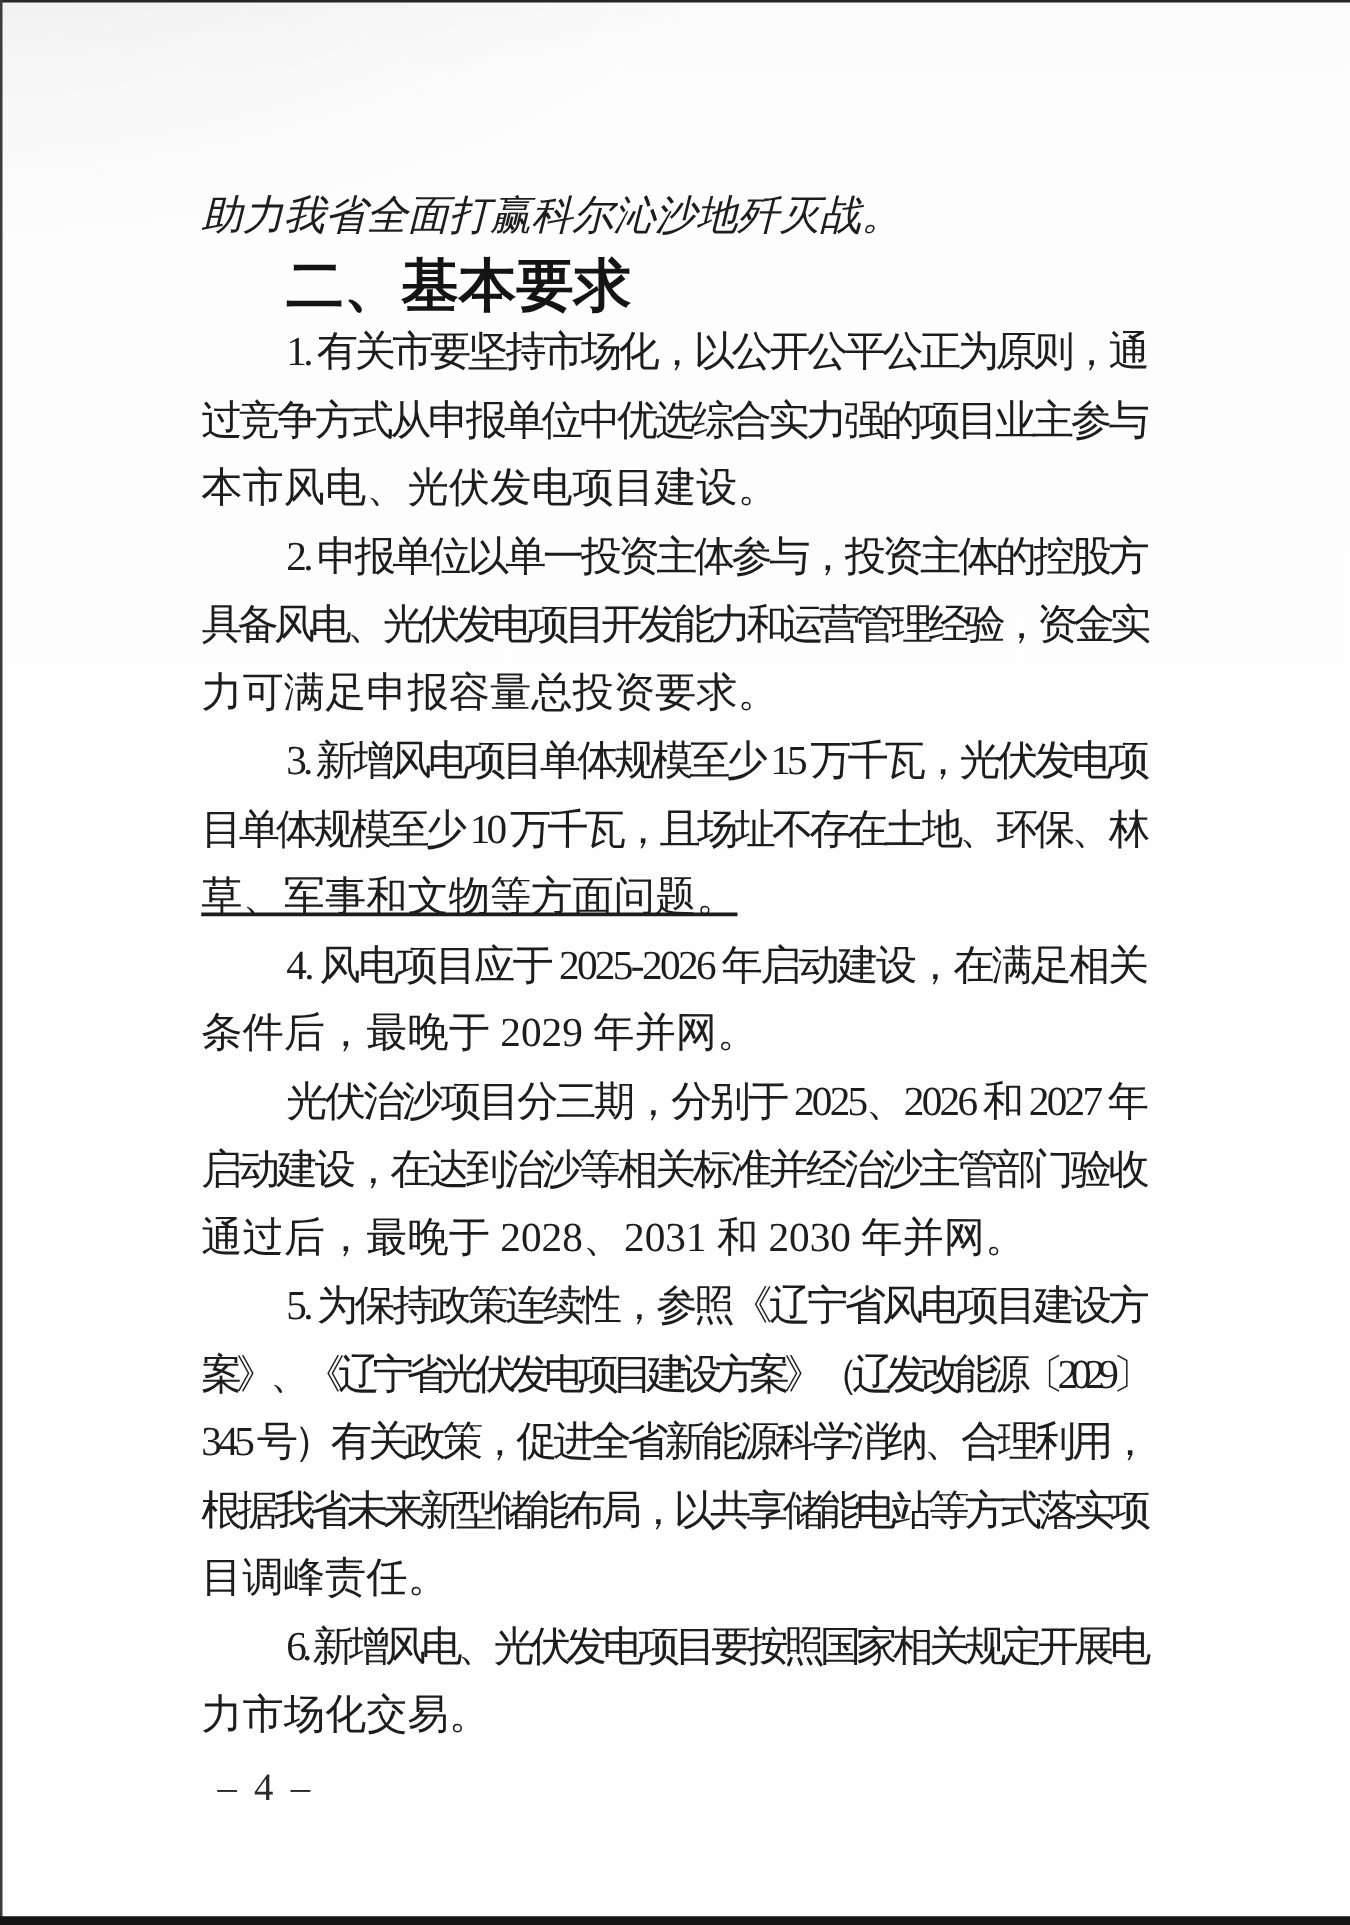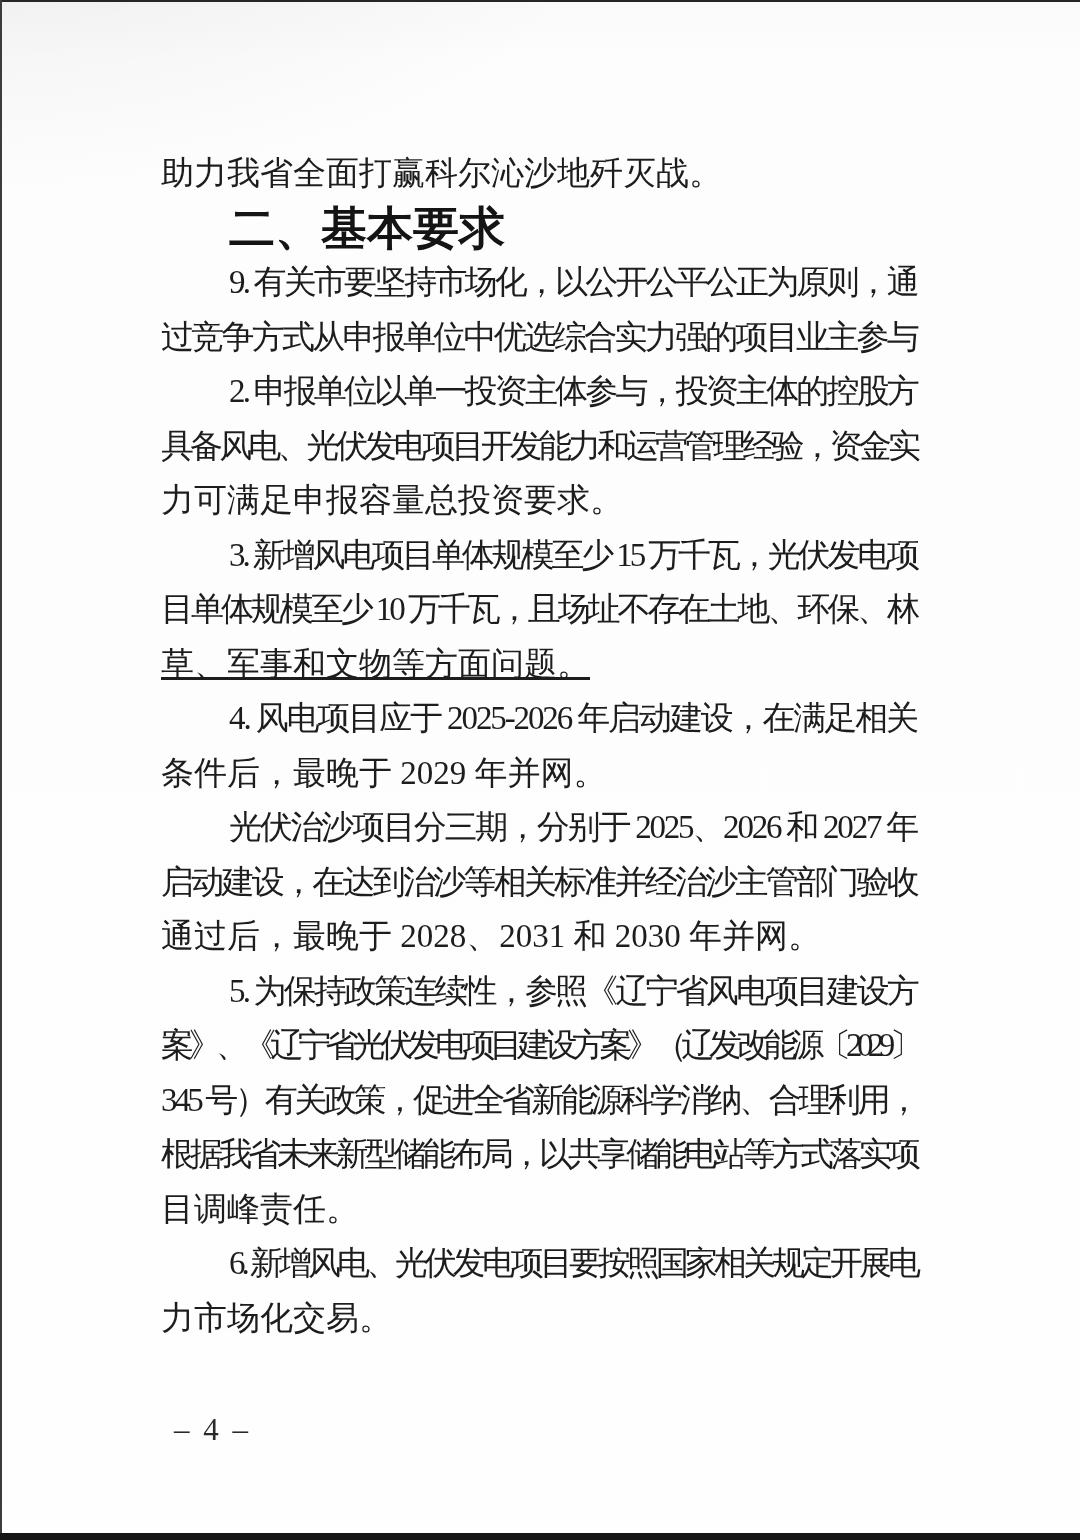--- a/index.html
+++ b/index.html
@@ -50,24 +50,25 @@
 </style>
 </head>
 <body>
 
 <div class="page">
   <div class="edge-top"></div>
   <div class="edge-left"></div>
   <div class="edge-bottom"></div>
 
   <div class="content">
-    <div class="line"><span style="letter-spacing: 0px;">助力我省全面打赢科尔沁沙地歼灭战。</span></div>
+    <div class="line"><span style="letter-spacing: 0px; font-style: italic;">助力我省全面打赢科尔沁沙地歼灭战。</span></div>
     <div class="line indent heading"><span style="letter-spacing: 0px;">二、基本要求</span></div>
-    <div class="line indent fit"><span style="letter-spacing: -2.84062px;">9. 有关市要坚持市场化，以公开公平公正为原则，通</span></div>
+    <div class="line indent fit"><span style="letter-spacing: -2.84062px;">1. 有关市要坚持市场化，以公开公平公正为原则，通</span></div>
     <div class="line fit"><span style="letter-spacing: -2.76062px;">过竞争方式从申报单位中优选综合实力强的项目业主参与</span></div>
+    <div class="line"><span style="letter-spacing: 0px;">本市风电、光伏发电项目建设。</span></div>
     <div class="line indent fit"><span style="letter-spacing: -2.84062px;">2. 申报单位以单一投资主体参与，投资主体的控股方</span></div>
     <div class="line fit"><span style="letter-spacing: -3.92368px;">具备风电、光伏发电项目开发能力和运营管理经验，资金实</span></div>
     <div class="line"><span style="letter-spacing: 0px;">力可满足申报容量总投资要求。</span></div>
     <div class="line indent fit"><span style="letter-spacing: -3.125px;">3. 新增风电项目单体规模至少 15 万千瓦，光伏发电项</span></div>
     <div class="line fit"><span style="letter-spacing: -3.05413px;">目单体规模至少 10 万千瓦，且场址不存在土地、环保、林</span></div>
     <div class="line"><span style="letter-spacing: 0px; text-decoration: underline;">草、军事和文物等方面问题。</span></div>
     <div class="line indent fit"><span style="letter-spacing: -2.1129px;">4. 风电项目应于 2025-2026 年启动建设，在满足相关</span></div>
     <div class="line"><span style="letter-spacing: 0px;">条件后，最晚于 2029 年并网。</span></div>
     <div class="line indent fit"><span style="letter-spacing: -2.21875px;">光伏治沙项目分三期，分别于 2025、2026 和 2027 年</span></div>
     <div class="line fit"><span style="letter-spacing: -2.76062px;">启动建设，在达到治沙等相关标准并经治沙主管部门验收</span></div>

